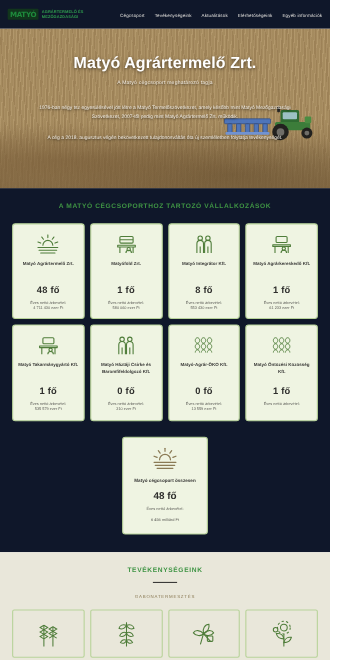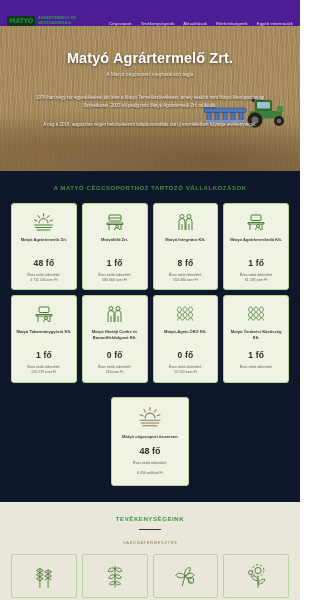--- a/index.html
+++ b/index.html
@@ -6,22 +6,22 @@
   html, body {
     width: 300px; height: 600px;
     font-family: "Liberation Sans", sans-serif;
     overflow: hidden;
     background: #ffffff;
   }
   .page { width: 300px; height: 600px; position: relative; overflow: hidden; }
 
   
   .navbar {
-    height: 26px; background: #4c1d95;
-    display: flex; align-items: flex-end;
+    height: 26px; background: #0f172a;
+    display: flex; align-items: center;
     padding: 0 7px; position: relative; z-index: 5;
   }
   .brand { display: flex; align-items: center; gap: 3px; }
   .brand-mark {
     font-size: 6.5px; font-weight: 700; letter-spacing: -0.3px;
     color: #1e8a3c; line-height: 1;
     background: #11351c; padding: 2px 2px; border-radius: 1px;
     font-family: "DejaVu Sans", sans-serif;
   }
   .brand-text {

